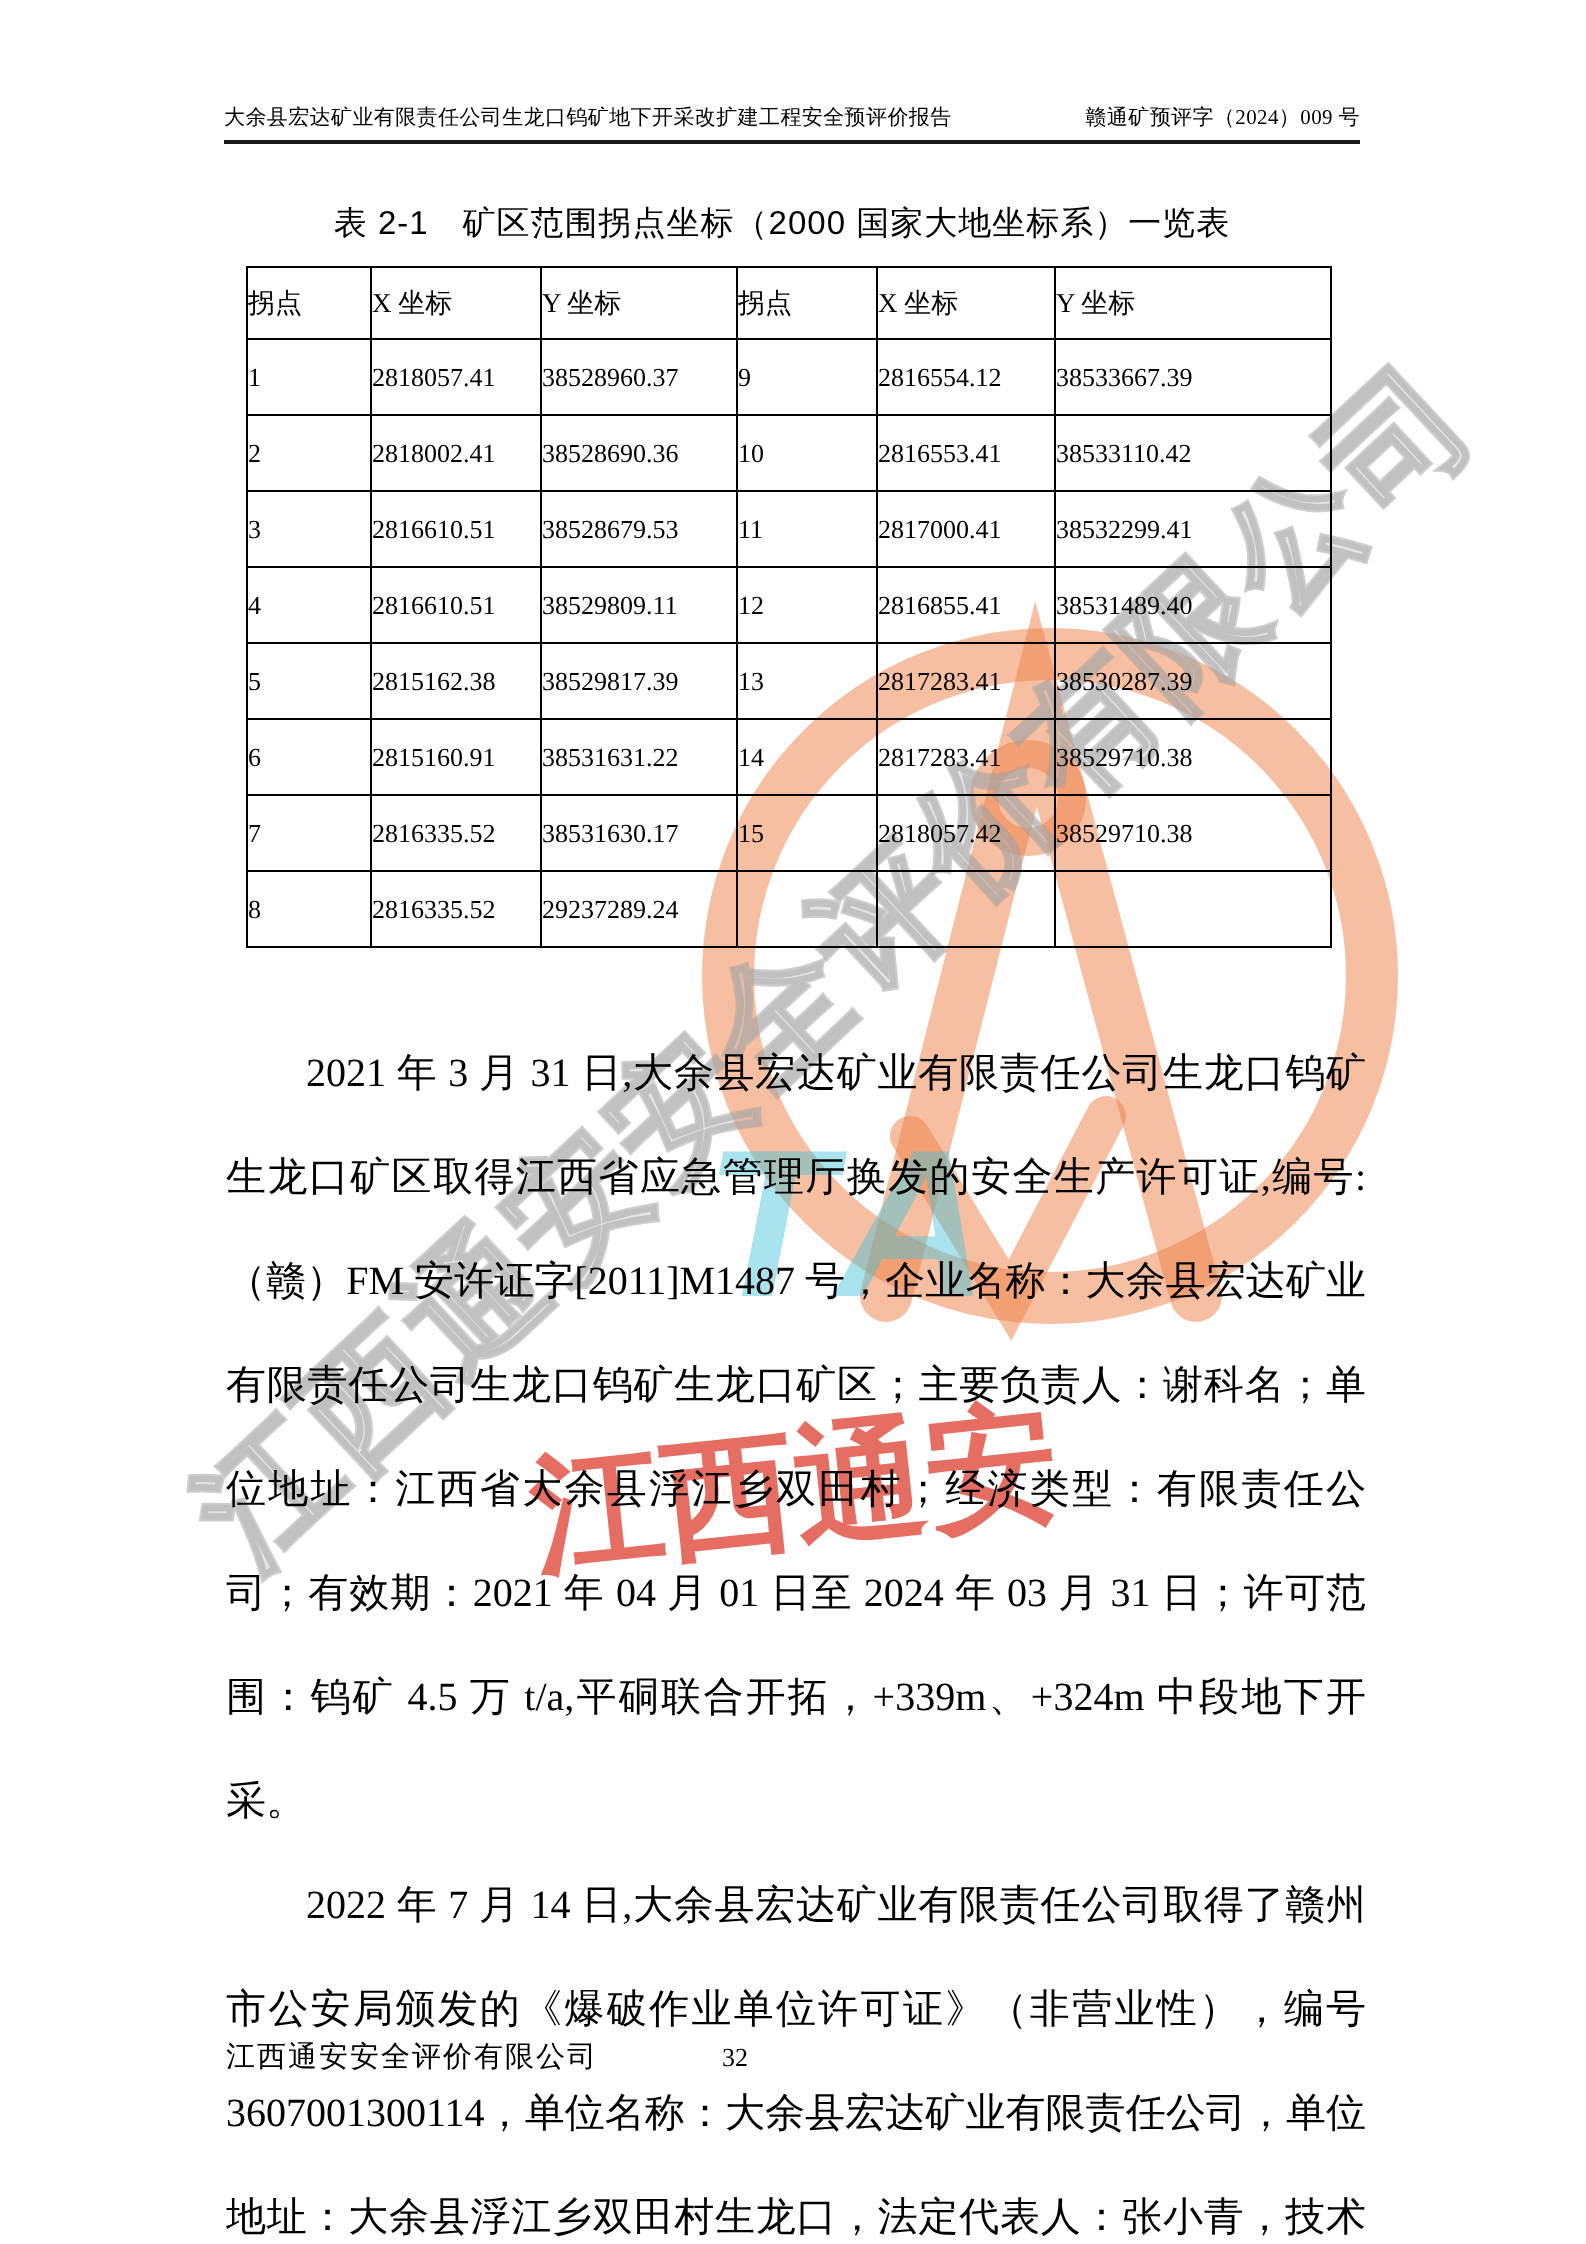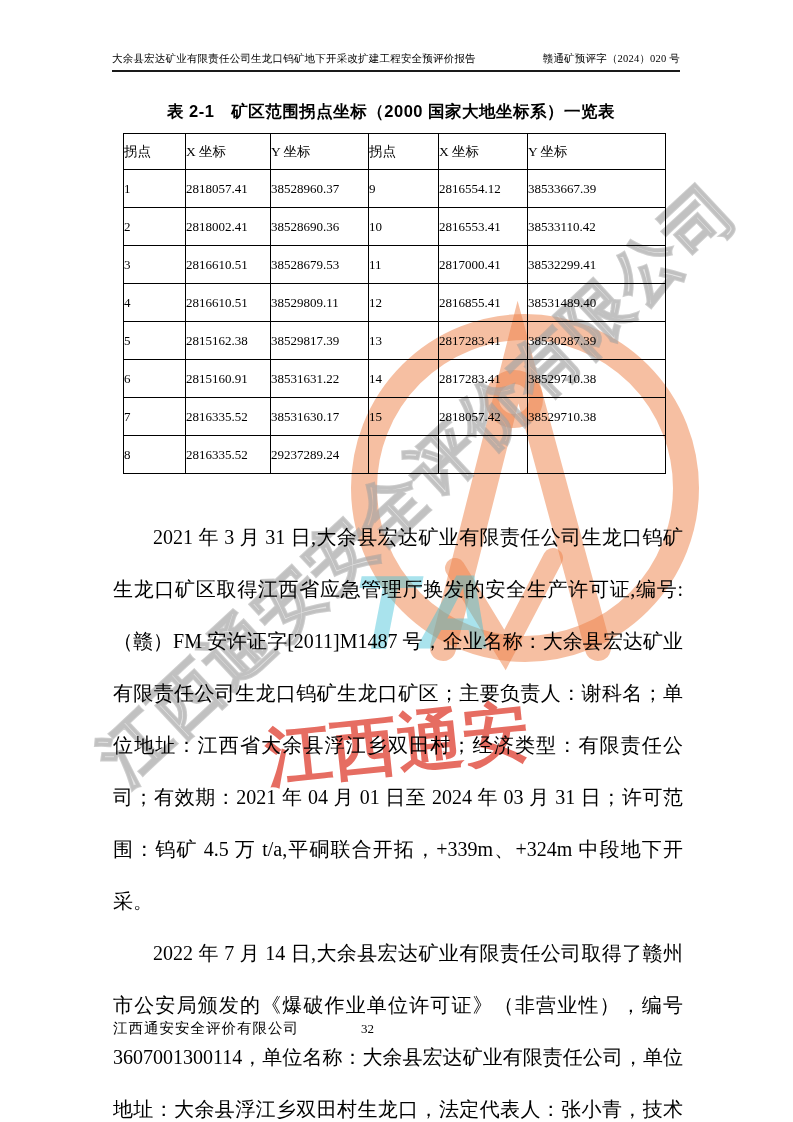--- a/index.html
+++ b/index.html
@@ -16,21 +16,21 @@
     position:absolute;left:112px;top:52px;width:568px;
     display:flex;justify-content:space-between;align-items:center;
     border-bottom:2px solid #1a1a1a;padding-bottom:4px;
     font-size:10.5px;letter-spacing:.2px;white-space:nowrap;
   }
 
   
   .table-title{
     position:absolute;left:0;top:101px;width:782px;text-align:center;
     font-family:"Liberation Sans","DejaVu Sans",sans-serif;
-    font-weight:bold;font-size:16.5px;letter-spacing:.5px;
+    font-weight:normal;font-size:16.5px;letter-spacing:.5px;
   }
 
   
   table.coord{
     position:absolute;left:123px;top:133px;width:542px;
     border-collapse:collapse;table-layout:fixed;
   }
   table.coord td{
     border:1px solid #000;text-align:left;vertical-align:middle;
     font-size:13px;padding:0;overflow:hidden;white-space:nowrap;
@@ -88,21 +88,21 @@
       </g>
     </svg>
     <div class="wm-cyan">TA</div>
     <div class="wm-red">江西通安</div>
   </div>
 
   <div class="content-layer">
 
     <div class="doc-header">
       <span>大余县宏达矿业有限责任公司生龙口钨矿地下开采改扩建工程安全预评价报告</span>
-      <span>赣通矿预评字（2024）020 号</span>
+      <span>赣通矿预评字（2024）009 号</span>
     </div>
 
     <div class="table-title">表 2-1　矿区范围拐点坐标（2000 国家大地坐标系）一览表</div>
 
     <table class="coord">
       <colgroup>
         <col style="width:62px">
           <col style="width:85px">
           <col style="width:98px">
         <col style="width:70px">

